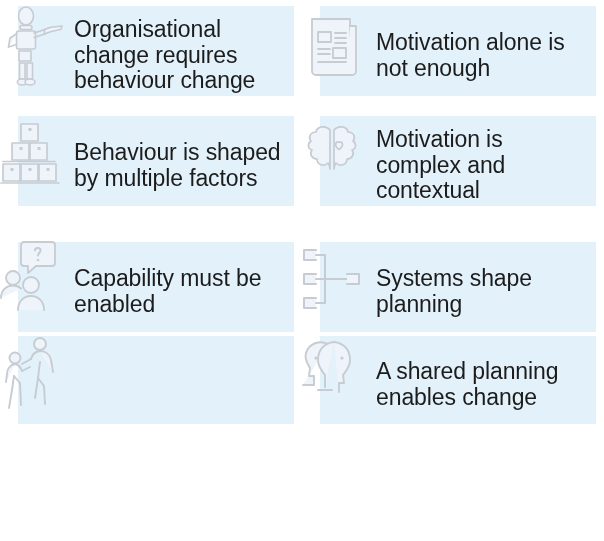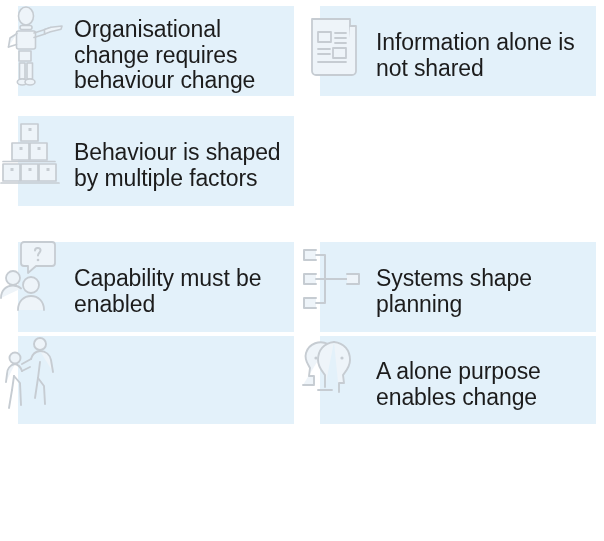--- a/index.html
+++ b/index.html
@@ -103,21 +103,21 @@
         <rect x="16" y="28" width="13" height="10" fill="#eef4f9"></rect>
         <path d="M33 29 h11"></path>
         <path d="M33 34 h11"></path>
         <path d="M33 39 h11"></path>
         <path d="M16 45 h12"></path>
         <path d="M16 50 h12"></path>
         <rect x="31" y="44" width="13" height="10" fill="#eef4f9"></rect>
         <path d="M16 58 h28"></path>
       </svg>
     </div>
-    <div class="card-label">Information alone is not shared</div>
+    <div class="card-label">Motivation alone is not enough</div>
   </div>
 
   <div class="card col-l row-2">
     <div class="card-bg"></div>
     <div class="card-icon">
       <svg viewBox="0 0 66 84" fill="none" stroke="#c6ccd2" stroke-width="1.7" stroke-linejoin="round" stroke-linecap="round">
         <rect x="21" y="10" width="17" height="17" fill="#eef4f9"></rect>
         <rect x="28.5" y="14" width="3" height="3" fill="#c6ccd2" stroke="none"></rect>
         <rect x="12" y="29" width="17" height="17" fill="#eef4f9"></rect>
         <rect x="19.5" y="33" width="3" height="3" fill="#c6ccd2" stroke="none"></rect>
@@ -129,20 +129,31 @@
         <rect x="21" y="50" width="17" height="17" fill="#eef4f9"></rect>
         <rect x="28.5" y="54" width="3" height="3" fill="#c6ccd2" stroke="none"></rect>
         <rect x="39" y="50" width="17" height="17" fill="#eef4f9"></rect>
         <rect x="46.5" y="54" width="3" height="3" fill="#c6ccd2" stroke="none"></rect>
         <path d="M1 69 h58"></path>
       </svg>
     </div>
     <div class="card-label">Behaviour is shaped by multiple factors</div>
   </div>
 
+  <div class="card col-r row-2">
+    <div class="card-bg"></div>
+    <div class="card-icon">
+      <svg viewBox="0 0 66 84" fill="none" stroke="#c6ccd2" stroke-width="1.7" stroke-linejoin="round" stroke-linecap="round">
+        <path d="M28 16 c-4 -5 -13 -4 -14 2 c-6 0 -8 6 -5 9 c-4 3 -3 8 1 9 c-3 4 0 9 5 9 c0 6 7 8 11 4 c1.5 2 2 4 2 6 V16 z" fill="#eef4f9"></path>
+        <path d="M32 16 c4 -5 13 -4 14 2 c6 0 8 6 5 9 c4 3 3 8 -1 9 c3 4 0 9 -5 9 c0 6 -7 8 -11 4 c-1.5 2 -2 4 -2 6 V16 z" fill="#eef4f9"></path>
+        <path d="M40.5 30.5 c0 -2 -2 -3.4 -3.5 -2.2 c-1.5 -1.2 -3.5 0.2 -3.5 2.2 c0 2.4 3.5 5 3.5 5 s3.5 -2.6 3.5 -5 z" fill="#eef4f9"></path>
+      </svg>
+    </div>
+    <div class="card-label">Motivation is complex and contextual</div>
+  </div>
 
   <div class="card col-l row-3">
     <div class="card-bg"></div>
     <div class="card-icon">
       <svg viewBox="0 0 66 84" fill="none" stroke="#c6ccd2" stroke-width="1.8" stroke-linejoin="round" stroke-linecap="round">
         <path d="M24 2 h28 a3 3 0 0 1 3 3 v18 a3 3 0 0 1 -3 3 h-16 l-8 7 v-7 h-4 a3 3 0 0 1 -3 -3 v-18 a3 3 0 0 1 3 -3 z" fill="#eef4f9"></path>
         <path d="M35 10.5 c0 -3 5 -3.5 5.5 -0.5 c0.4 2.4 -2.5 3 -2.5 5.5" stroke-width="2"></path>
         <circle cx="38" cy="20" r="1.3" fill="#c6ccd2" stroke="none"></circle>
         <circle cx="13" cy="38" r="7" fill="#eef4f9"></circle>
         <path d="M1 58 c0 -8 5.5 -12.5 12 -12.5 c3.2 0 6 1.1 8.1 3" fill="#eef4f9"></path>
@@ -197,18 +208,18 @@
     <div class="card-icon">
       <svg viewBox="0 0 66 84" fill="none" stroke="#c6ccd2" stroke-width="1.9" stroke-linejoin="round" stroke-linecap="round">
         <path d="M26 10 c-8 -4 -19 -1 -22 9 c-2 7 2 11 4 15 l-1 8 h5 v9 h-11" fill="#eef4f9"></path>
         <circle cx="14" cy="24" r="1.6" fill="#c6ccd2" stroke="none"></circle>
         <path d="M32 8 c-10 1 -16 8 -16 18 c0 7 4 11 7 15 v12" fill="#eef4f9"></path>
         <path d="M32 8 c10 1 16 8 16 18 c0 7 -4 11 -7 15 l1 8 h-5 v9" fill="#eef4f9"></path>
         <circle cx="40" cy="24" r="1.6" fill="#c6ccd2" stroke="none"></circle>
         <path d="M16 56 h14"></path>
       </svg>
     </div>
-    <div class="card-label">A alone purpose enables change</div>
+    <div class="card-label">A shared planning enables change</div>
   </div>
 
 
 
 </div>
 
 </body></html>

